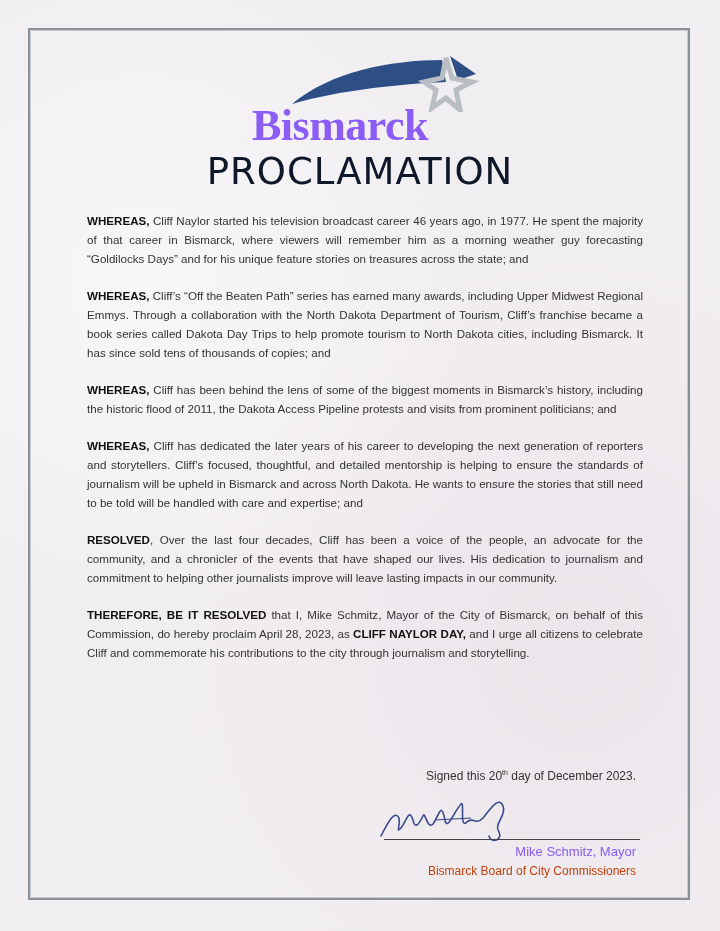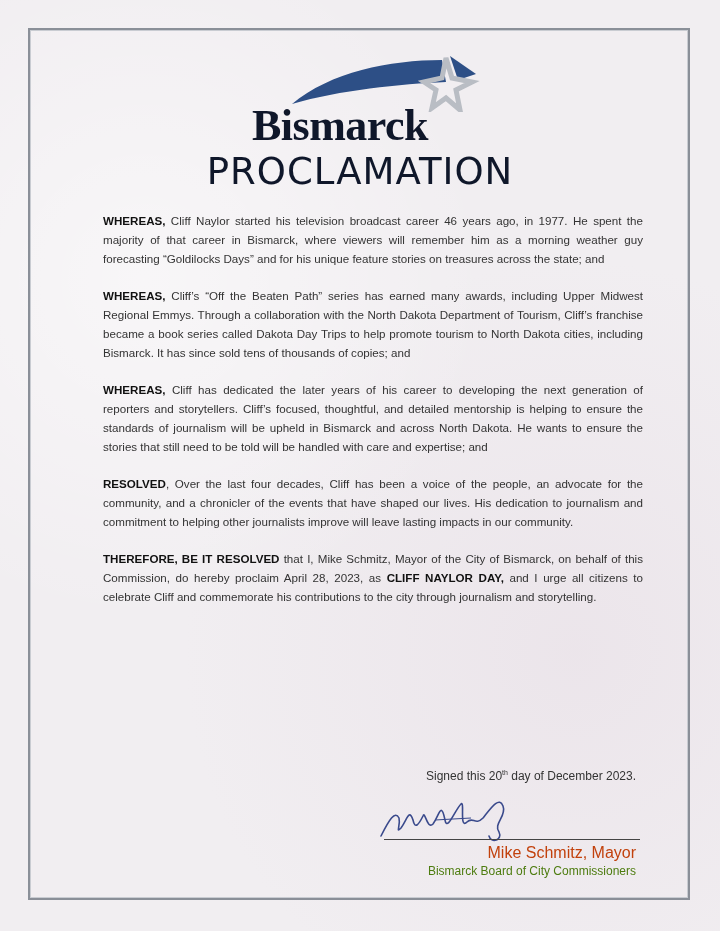--- a/index.html
+++ b/index.html
@@ -18,60 +18,61 @@
     box-shadow: inset 0 0 0 1px #c9ccd2;
     box-sizing: border-box;
   }
   .logo {
     position: absolute; left: 240px; top: 52px; width: 240px; height: 100px;
   }
   .logo svg { position: absolute; left: 0; top: 0; }
   .logo-word {
     position: absolute; left: 12px; top: 48px; width: 240px;
     font-family: "Liberation Serif", "DejaVu Serif", serif;
-    font-weight: bold; font-size: 44px; color: #0f172a; letter-spacing: -0.5px;
+    font-weight: bold; font-size: 44px; color: #8b5cf6; letter-spacing: -0.5px;
   }
   .title {
     position: absolute; left: 0; width: 720px; top: 150px; text-align: center;
     font-family: "DejaVu Sans", sans-serif; font-size: 37px; letter-spacing: 1px; color: #0f172a;
   }
   .body {
     position: absolute; left: 87px; width: 556px; top: 211px;
     font-size: 11.6px; line-height: 19px; text-align: justify; color: #333;
   }
-  .para { margin: 0 0 18px 16px; }
+  .para { margin: 0 0 18px 0; }
   .para b { color: #111; }
   .sign-date {
     position: absolute; right: 84px; top: 769px; font-size: 12px; color: #333;
   }
   .sign-date sup { font-size: 7px; }
   .signature { position: absolute; left: 375px; top: 790px; width: 160px; height: 55px; }
   .sig-line { position: absolute; left: 384px; top: 839px; width: 256px; height: 1px; background: #444; }
-  .signer-name { position: absolute; right: 84px; top: 844px; font-size: 16px; color: #c2410c; }
-  .signer-title { position: absolute; right: 84px; top: 864px; font-size: 12px; color: #4d7c0f; }
+  .signer-name { position: absolute; right: 84px; top: 844px; font-size: 13px; color: #8b5cf6; }
+  .signer-title { position: absolute; right: 84px; top: 864px; font-size: 12px; color: #c2410c; }
 </style>
 </head>
 <body>
 
 <div class="page-border"></div>
 
 <div class="logo">
   <svg width="240" height="60" viewBox="0 0 240 60">
     <path d="M52 52 C 90 20, 150 8, 202 8 L 206 30 C 160 32, 100 38, 52 52 Z" fill="#2d4f86"></path>
     <path d="M210 4 L 236 22 L 218 28 Z" fill="#2d4f86"></path>
     <polygon points="206,6 212,26 232,30 216,38 220,58 206,46 192,56 196,38 184,30 202,26" fill="none" stroke="#b9bdc4" stroke-width="5" stroke-linejoin="miter"></polygon>
   </svg>
   <div class="logo-word">Bismarck</div>
 </div>
 
 <div class="title">PROCLAMATION</div>
 
 <div class="body">
   <p class="para"><b>WHEREAS,</b><span> Cliff Naylor started his television broadcast career 46 years ago, in 1977. He spent the majority of that career in Bismarck, where viewers will remember him as a morning weather guy forecasting “Goldilocks Days” and for his unique feature stories on treasures across the state; and</span></p>
   <p class="para"><b>WHEREAS,</b><span> Cliff’s “Off the Beaten Path” series has earned many awards, including Upper Midwest Regional Emmys. Through a collaboration with the North Dakota Department of Tourism, Cliff’s franchise became a book series called Dakota Day Trips to help promote tourism to North Dakota cities, including Bismarck. It has since sold tens of thousands of copies; and</span></p>
+  <p class="para"><b>WHEREAS,</b><span> Cliff has been behind the lens of some of the biggest moments in Bismarck’s history, including the historic flood of 2011, the Dakota Access Pipeline protests and visits from prominent politicians; and</span></p>
   <p class="para"><b>WHEREAS,</b><span>  Cliff has dedicated the later years of his career to developing the next generation of reporters and storytellers. Cliff’s focused, thoughtful, and detailed mentorship is helping to ensure the standards of journalism will be upheld in Bismarck and across North Dakota. He wants to ensure the stories that still need to be told will be handled with care and expertise; and</span></p>
   <p class="para"><b>RESOLVED</b><span>,  Over the last four decades, Cliff has been a voice of the people, an advocate for the community, and a chronicler of the events that have shaped our lives. His dedication to journalism and commitment to helping other journalists improve will leave lasting impacts in our community.</span></p>
   <p class="para"><b>THEREFORE, BE IT RESOLVED</b><span> that I, Mike Schmitz, Mayor of the City of Bismarck, on behalf of this Commission, do hereby proclaim April 28, 2023, as </span><b>CLIFF NAYLOR DAY,</b><span> and I urge all citizens to celebrate Cliff and commemorate his contributions to the city through journalism and storytelling.</span></p>
 </div>
 
 <div class="sign-date"><span>Signed this 20</span><sup>th</sup><span> day of December 2023.</span></div>
 
 <svg class="signature" viewBox="0 0 160 55">
   <path d="M6 46 C 14 30, 20 20, 24 28 C 26 36, 20 44, 26 38 C 32 30, 34 18, 38 30 C 40 40, 44 34, 48 26 C 50 20, 52 40, 58 34 C 64 26, 66 10, 70 30 C 72 42, 80 20, 86 14 C 90 10, 84 40, 92 32 C 98 26, 100 36, 108 28 C 116 18, 124 6, 128 16 C 132 26, 118 34, 124 42 C 128 50, 116 54, 114 46" fill="none" stroke="#3a4a8c" stroke-width="1.6" stroke-linecap="round"></path>
   <path d="M60 30 L 96 28" stroke="#3a4a8c" stroke-width="1.2" fill="none"></path>

